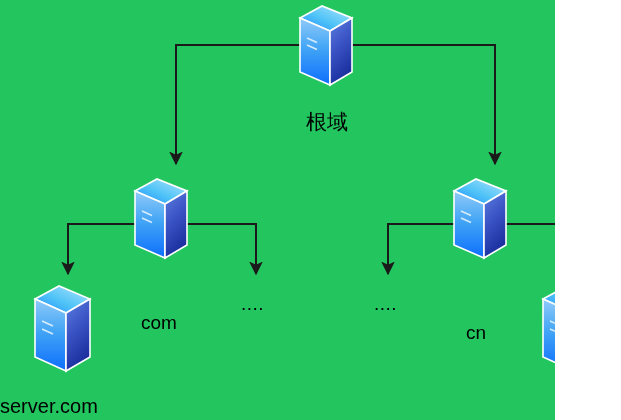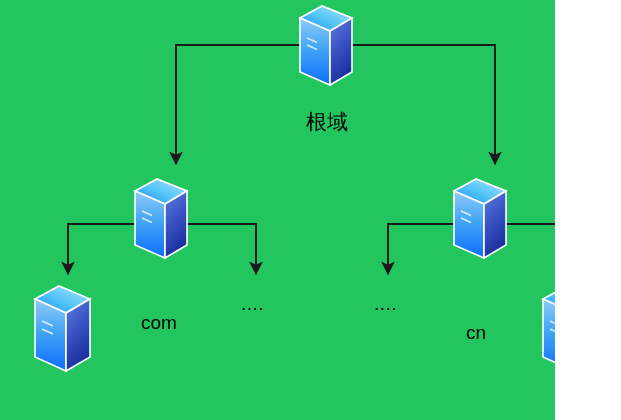--- a/index.html
+++ b/index.html
@@ -143,20 +143,21 @@
     <svg width="66" height="90" viewBox="0 0 66 90" xmlns="http://www.w3.org/2000/svg">
       <polygon points="6,15 30,2 61,15 37,29" fill="url(#gTopA)" stroke="#ffffff" stroke-width="1.6"></polygon>
       <polygon points="6,15 37,29 37,87 6,73" fill="url(#gLeftA)" stroke="#ffffff" stroke-width="1.6"></polygon>
       <polygon points="37,29 61,15 61,73 37,87" fill="url(#gRightA)" stroke="#ffffff" stroke-width="1.6"></polygon>
       <g stroke="#e3f2fd" stroke-width="1.5" opacity="0.92">
         <line x1="13" y1="37" x2="24" y2="42"></line>
         <line x1="13" y1="45" x2="24" y2="50"></line>
       </g>
     </svg>
   </div>
+  <div class="label label-leaf" style="left:0px; top:396px;">server.com</div>
 
   <div class="node" style="left:537px; top:284px;">
     <svg width="66" height="90" viewBox="0 0 66 90" xmlns="http://www.w3.org/2000/svg">
       <polygon points="6,15 30,2 61,15 37,29" fill="url(#gTopA)" stroke="#ffffff" stroke-width="1.6"></polygon>
       <polygon points="6,15 37,29 37,87 6,73" fill="url(#gLeftA)" stroke="#ffffff" stroke-width="1.6"></polygon>
       <polygon points="37,29 61,15 61,73 37,87" fill="url(#gRightA)" stroke="#ffffff" stroke-width="1.6"></polygon>
       <g stroke="#e3f2fd" stroke-width="1.5" opacity="0.92">
         <line x1="13" y1="37" x2="24" y2="42"></line>
         <line x1="13" y1="45" x2="24" y2="50"></line>
       </g>

